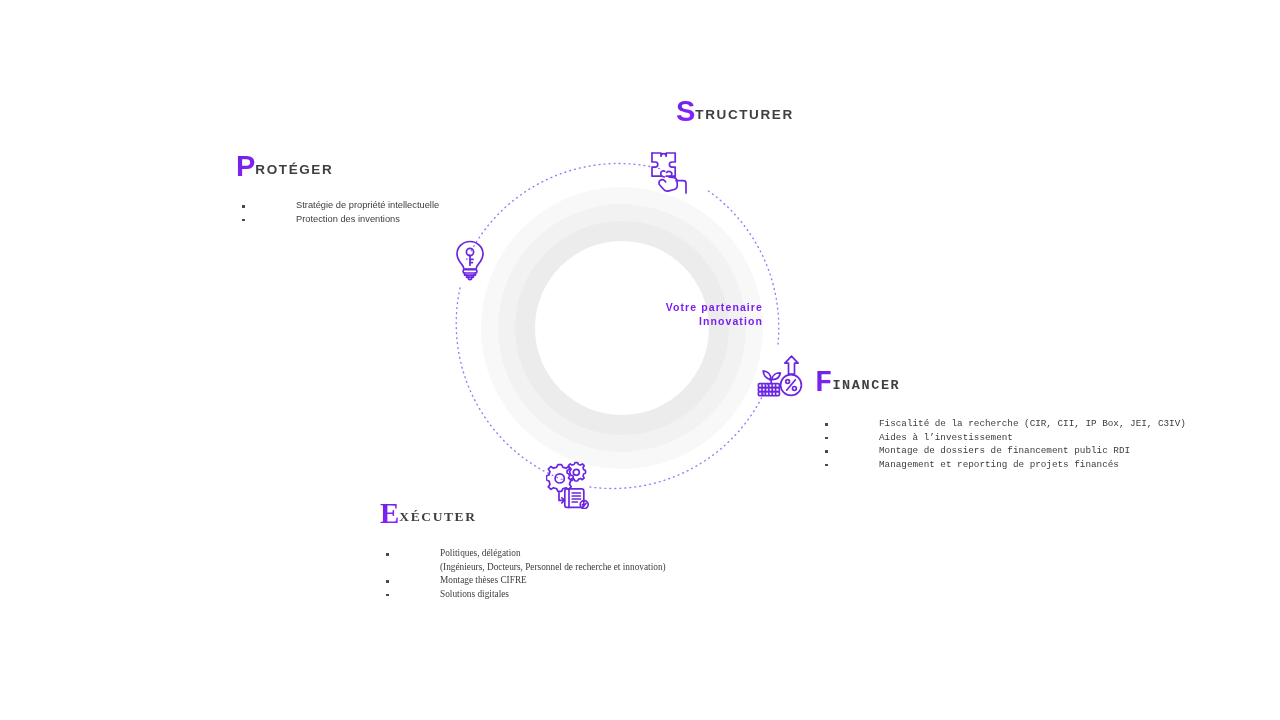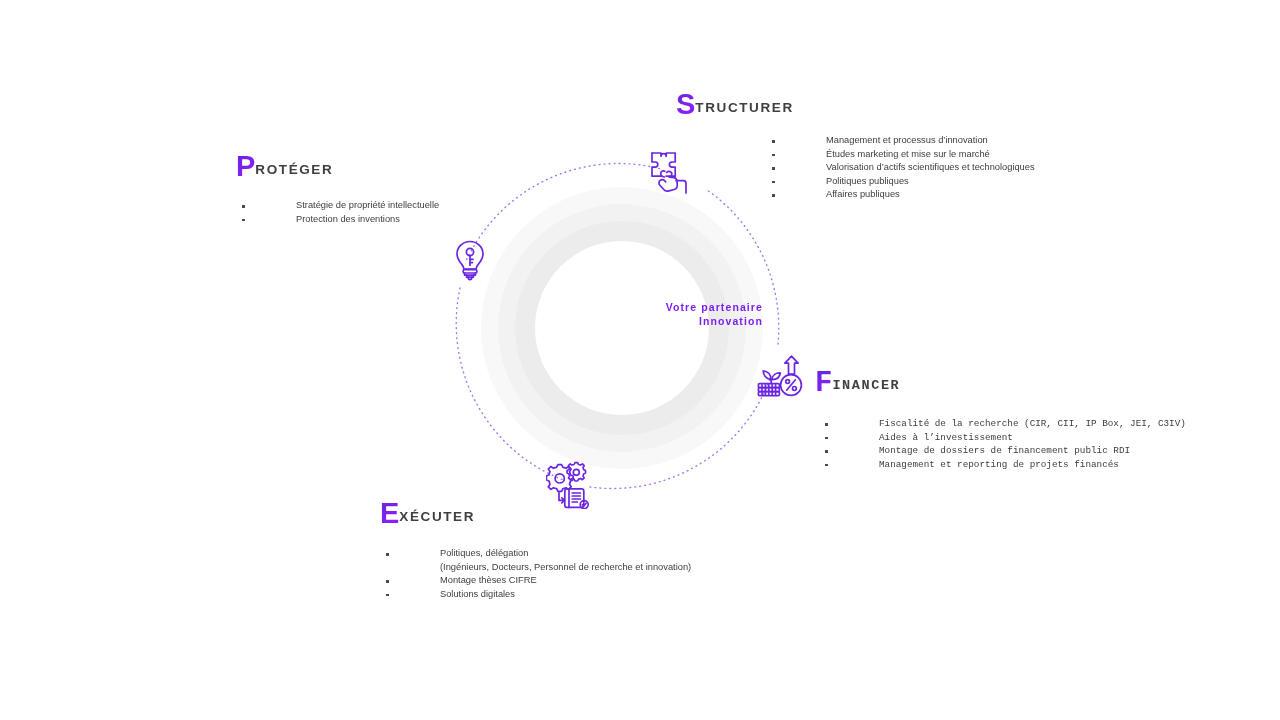--- a/index.html
+++ b/index.html
@@ -121,30 +121,30 @@
     position: absolute;
     left: 0;
     top: 6px;
     width: 2.5px;
     height: 2.5px;
     background: #4a4a4a;
   }
   ul.bullets li.cont { padding-left: 54px; }
 
   
-  #sec-structurer { left: 676px; top: 90px; }
+  #sec-structurer { left: 676px; top: 97px; }
   #sec-structurer .list-wrap { margin-left: 96px; margin-top: 15px; }
 
   #sec-proteger { left: 236px; top: 152px; }
   #sec-proteger .list-wrap { margin-left: 6px; margin-top: 18px; }
 
   #sec-financer { left: 815px; top: 369px; font-family: Liberation Mono, monospace; }
   #sec-financer .list-wrap { margin-left: 10px; margin-top: 19px; }
 
-  #sec-executer { left: 380px; top: 499px; }
+  #sec-executer { left: 380px; top: 499px; font-family: Liberation Serif, serif; }
   #sec-executer .list-wrap { margin-left: 6px; margin-top: 19px; }
 </style>
 </head>
 <body>
 
 <div id="ring-stack">
   <div class="ring ring-outer"></div>
   <div class="ring ring-mid"></div>
   <div class="ring ring-inner"></div>
   <div class="ring ring-core"></div>
@@ -249,29 +249,20 @@
     <path d="M26.2 32.0 h8.2 M26.2 35.0 h8.2 M26.2 38.0 h8.2 M26.2 41.0 h5.2"></path>
     <circle cx="38.2" cy="43.6" r="4.0"></circle>
     <path d="M36.4 43.6 l1.3 1.4 l2.4 -2.8"></path>
   </g>
 </svg>
 
 <div class="section" id="sec-structurer">
   <div class="section-title">
     <span class="cap">S</span><span>TRUCTURER</span>
   </div>
-  <div class="list-wrap">
-    <ul class="bullets">
-      <li class="bulleted">Management et processus d’innovation</li>
-      <li class="bulleted">Études marketing et mise sur le marché</li>
-      <li class="bulleted">Valorisation d’actifs scientifiques et technologiques</li>
-      <li class="bulleted">Politiques publiques</li>
-      <li class="bulleted">Affaires publiques</li>
-    </ul>
-  </div>
 </div>
 
 <div class="section" id="sec-proteger">
   <div class="section-title">
     <span class="cap">P</span><span>ROTÉGER</span>
   </div>
   <div class="list-wrap">
     <ul class="bullets">
       <li class="bulleted">Stratégie de propriété intellectuelle</li>
       <li class="bulleted">Protection des inventions</li>

